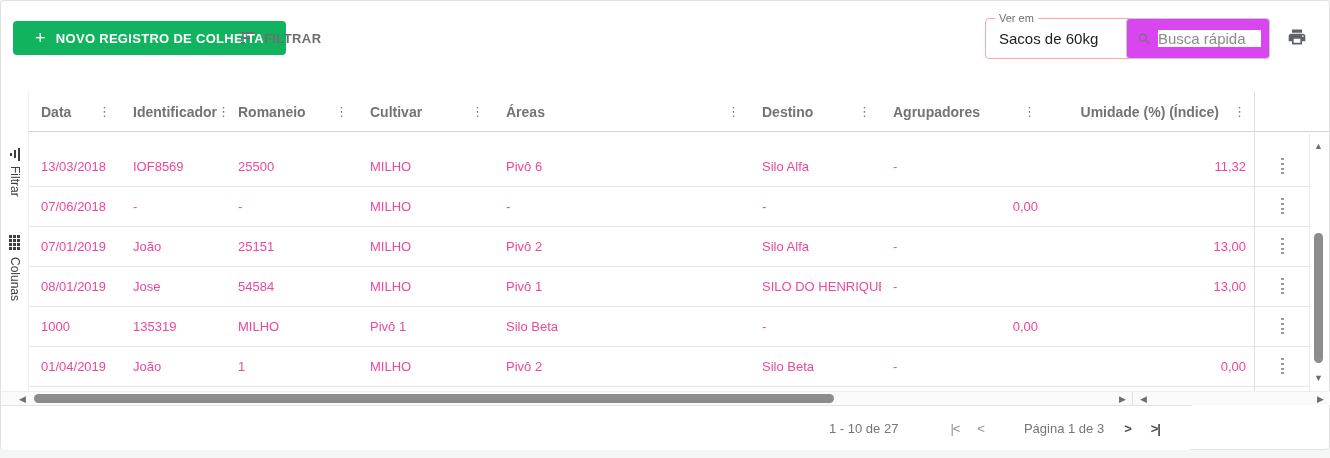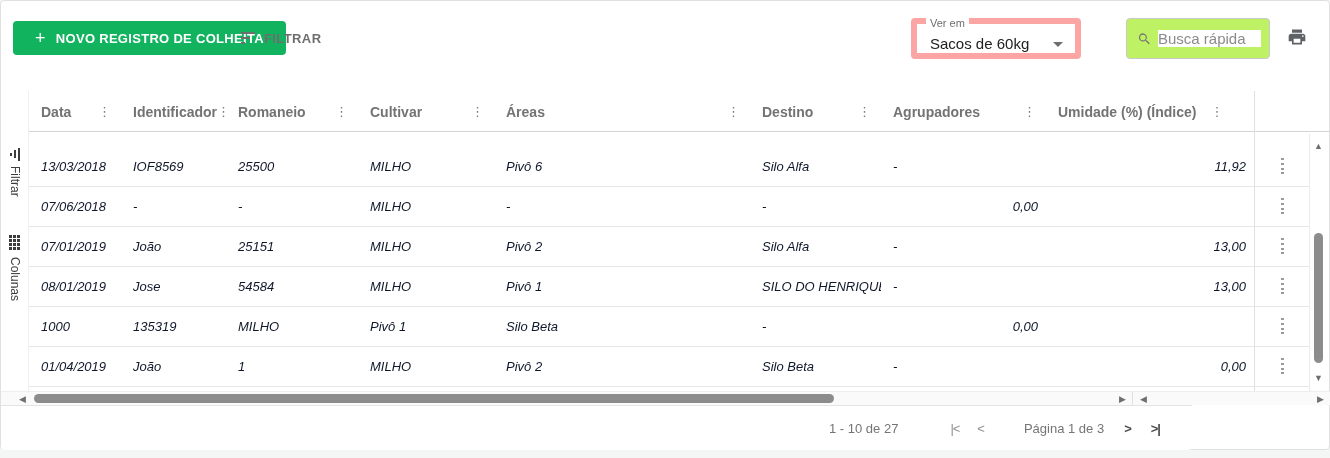--- a/index.html
+++ b/index.html
@@ -28,39 +28,39 @@
     background:none; border:none; font-family:inherit; display:flex; align-items:center;
     gap:9px; color:#6e6e6e; font-size:13px; font-weight:bold; letter-spacing:.4px; cursor:pointer;
   }
   .filter-list-icon { display:flex; flex-direction:column; gap:3px; align-items:flex-start; }
   .filter-list-icon i { display:block; height:2px; background:#6e6e6e; }
   .filter-list-icon i:nth-child(1){ width:14px; }
   .filter-list-icon i:nth-child(2){ width:9px; }
   .filter-list-icon i:nth-child(3){ width:4px; }
 
   .select-box {
-    position:absolute; left:910px; top:17px; width:170px; height:41px;
-    border:6px solid #fca5a5; border-radius:4px; cursor:pointer; background:#fff;
+    position:absolute; left:984px; top:17px; width:170px; height:41px;
+    border:1px solid #fca5a5; border-radius:4px; cursor:pointer; background:#fff;
   }
   .select-box .float-label {
     position:absolute; left:9px; top:-7px; background:#fff; padding:0 4px;
     font-size:11px; color:#6e6e6e; line-height:13px;
   }
   .select-box .value {
     position:absolute; left:13px; top:11px; font-size:15px; color:#212121;
   }
   .select-box .arrow {
     position:absolute; right:12px; top:18px; width:0; height:0;
     border-left:5px solid transparent; border-right:5px solid transparent;
     border-top:5px solid #6e6e6e;
   }
 
   .search-box {
     position:absolute; left:1125px; top:17px; width:144px; height:41px;
-    border:1px solid #c9c9c9; border-radius:4px; background:#bef264;
+    border:1px solid #c9c9c9; border-radius:4px; background:#d946ef;
     display:flex; align-items:center; padding:0 8px 0 10px; gap:6px;
   }
   .search-box input {
     border:none; outline:none; width:100%; font-family:inherit;
     font-size:15px; color:#333;
   }
   .search-box input::placeholder { color:#8b8b8b; opacity:1; }
 
   .btn-print { position:absolute; left:1286px; top:26px; background:none; border:none; cursor:pointer; }
 
@@ -89,30 +89,30 @@
 
   
   .grid-cols { display:grid; grid-template-columns:92px 105px 132px 136px 256px 131px 165px 208px; }
   .thead {
     position:absolute; left:28px; top:90px; width:1225px; height:41px;
   }
   .head-underline { position:absolute; left:28px; top:130px; width:1302px; height:1px; background:#d4d4d4; }
   .th { display:flex; align-items:center; padding-left:12px; overflow:hidden; white-space:nowrap; }
   .th-label { font-size:14px; font-weight:bold; color:#737373; }
   .col-menu { margin-left:auto; margin-right:10px; color:#7d7d7d; font-size:13px; cursor:pointer; line-height:1; }
-  .th.num { padding-right:0; }
+  .th.num { justify-content:flex-end; padding-right:0; }
   .th.num .col-menu { margin-left:14px; margin-right:8px; }
 
   .tbody { position:absolute; left:28px; top:131px; width:1225px; height:259px; overflow:hidden; }
   .rows-offset { height:15px; }
   .tr { height:40px; border-bottom:1px solid #e7e7e7; }
   .tr:first-of-type { border-top:1px solid #e7e7e7; }
   .td {
-    font-size:13px; color:#0f172a; line-height:39px; padding-left:12px;
-    overflow:hidden; white-space:nowrap;font-style:italic;
+    font-size:13px; color:#ec4899; line-height:39px; padding-left:12px;
+    overflow:hidden; white-space:nowrap;
   }
   .td.num { text-align:right; padding-left:0; padding-right:8px; }
 
   .v-divider { position:absolute; left:1253px; top:90px; width:1px; height:300px; background:#e0e0e0; }
 
   .action-col { position:absolute; left:1254px; top:131px; width:54px; height:259px; overflow:hidden; }
   .action-cell { height:40px; border-bottom:1px solid #e7e7e7; display:flex; align-items:center; justify-content:center; }
   .action-cell:first-of-type { border-top:1px solid #e7e7e7; }
   .row-handle {
     width:3px; height:17px; cursor:pointer;
@@ -251,21 +251,21 @@
     <div class="tbody">
       <div class="rows-offset"></div>
       <div class="tr grid-cols">
         <span class="td">13/03/2018</span>
         <span class="td">IOF8569</span>
         <span class="td">25500</span>
         <span class="td">MILHO</span>
         <span class="td">Pivô 6</span>
         <span class="td">Silo Alfa</span>
         <span class="td">-</span>
-        <span class="td num">11,92</span>
+        <span class="td num">11,32</span>
       </div>
       <div class="tr grid-cols">
         <span class="td">07/06/2018</span>
         <span class="td">-</span>
         <span class="td">-</span>
         <span class="td">MILHO</span>
         <span class="td">-</span>
         <span class="td">-</span>
         <span class="td num">0,00</span>
       </div>

